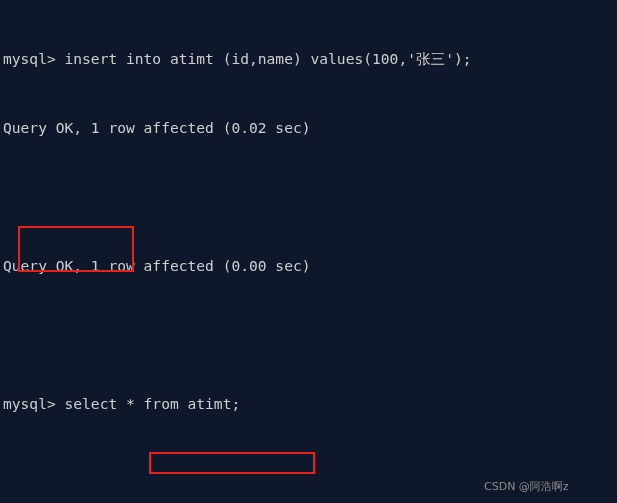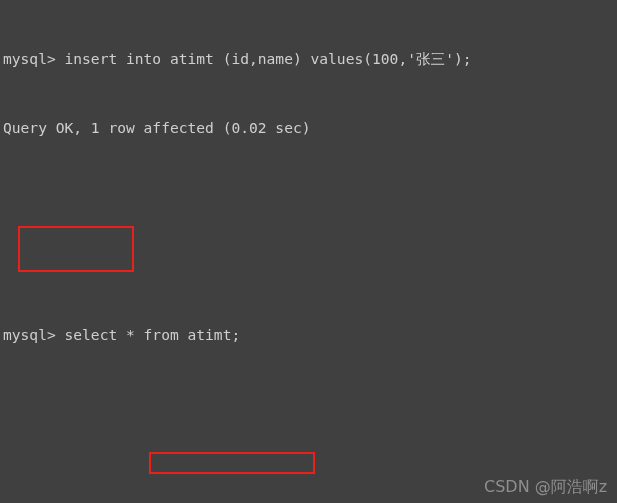--- a/index.html
+++ b/index.html
@@ -4,21 +4,21 @@
 <style>
   html, body {
     margin: 0;
     padding: 0;
     background: #000000;
   }
   #terminal {
     position: relative;
     width: 617px;
     height: 503px;
-    background: #404040;
+    background: #0f172a;
     overflow: hidden;
     font-family: "DejaVu Sans Mono", "Liberation Mono", monospace;
     font-size: 14.6px;
     line-height: 23px;
     letter-spacing: 0px;
   }
   #screen {
     position: absolute;
     left: 3px;
     top: 1px;
@@ -53,34 +53,35 @@
     width: 166px;
     height: 22px;
   }
   
   #watermark {
     position: absolute;
     left: 484px;
     top: 478px;
     color: #8e8e8e;
     font-family: "DejaVu Sans", "Liberation Sans", sans-serif;
-    font-size: 16px;
+    font-size: 11px;
     line-height: 18px;
     white-space: pre;
   }
 </style>
 </head>
 <body>
 
 <div id="terminal">
 
   <div id="screen">
     <div class="line">mysql&gt; insert into atimt (id,name) values(100,'张三');</div>
     <div class="line">Query OK, 1 row affected (0.02 sec)</div>
     <div class="line blank"></div>
+    <div class="line">Query OK, 1 row affected (0.00 sec)</div>
     <div class="line blank"></div>
     <div class="line">mysql&gt; select * from atimt;</div>
     
     
     
     
     
     
     
     

